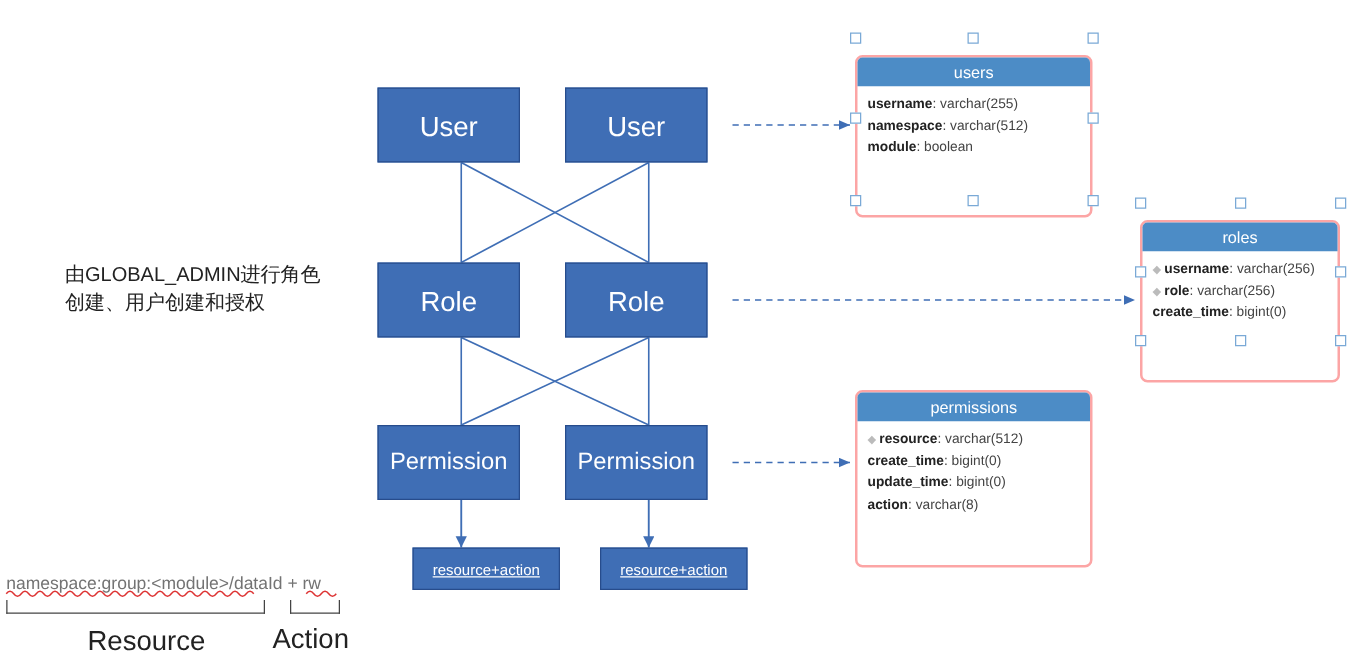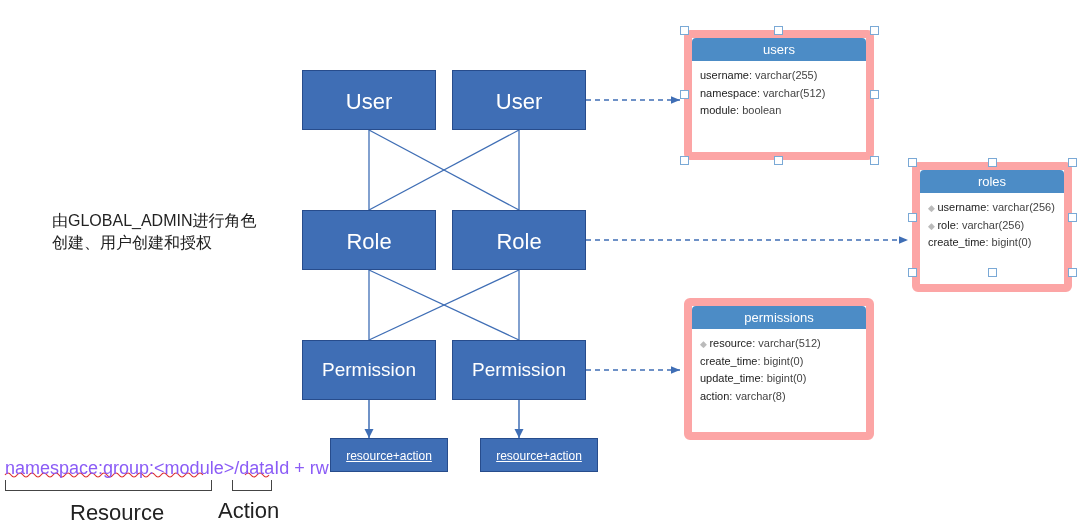--- a/index.html
+++ b/index.html
@@ -1,26 +1,26 @@
 <!DOCTYPE html>
 <html><head>
 <meta charset="utf-8">
 <style>
   html,body{margin:0;padding:0;width:1080px;height:531px;background:#fff;font-family:Arial,Helvetica,sans-serif;overflow:hidden;}
   .box{position:absolute;background:#3F6EB5;color:#fff;text-align:center;box-sizing:border-box;border:1px solid #274C8C;}
-  .box.big{font-size:22px;padding-top:18px;height:60px;width:134px;}
+  .box.big{font-size:22px;padding-top:18px;height:60px;width:114px;}
   .box.small{font-size:12px;padding-top:10px;height:34px;width:118px;text-decoration:underline;margin-left:20px;}
   .note{position:absolute;font-size:16px;color:#222;line-height:1.4;}
-  .legend-expr{position:absolute;font-size:18px;color:#8b5cf6;}
+  .legend-expr{position:absolute;font-size:14px;color:#737373;}
   .legend-label{position:absolute;font-size:22px;color:#222;}
   .bracket{position:absolute;border:1px solid #444;border-top:none;height:10px;}
-  .table{position:absolute;border:8px solid #fca5a5;border-radius:6px;background:#fff;box-sizing:border-box;}
+  .table{position:absolute;border:2px solid #fca5a5;border-radius:6px;background:#fff;box-sizing:border-box;margin-top:14px;}
   .table .thead{background:#4C8CC6;color:#fff;text-align:center;font-size:13px;padding:4px 0;border-top-left-radius:4px;border-top-right-radius:4px;}
   .table .tbody{padding:6px 8px;font-size:11px;color:#444;line-height:1.6;}
-  .table .tbody .row b{font-weight:normal;color:#222;}
+  .table .tbody .row b{font-weight:bold;color:#222;}
   .table .tbody .key::before{content:"◆ ";color:#bbb;font-size:9px;}
   .selhandle{position:absolute;width:7px;height:7px;background:#fff;border:1px solid #7aa9d6;}
   svg{position:absolute;top:0;left:0;width:1080px;height:531px;pointer-events:none;}
 </style>
 </head>
 <body>
 
 <svg>
   <defs>
     <marker id="arr" markerWidth="8" markerHeight="8" refX="7" refY="3" orient="auto">

